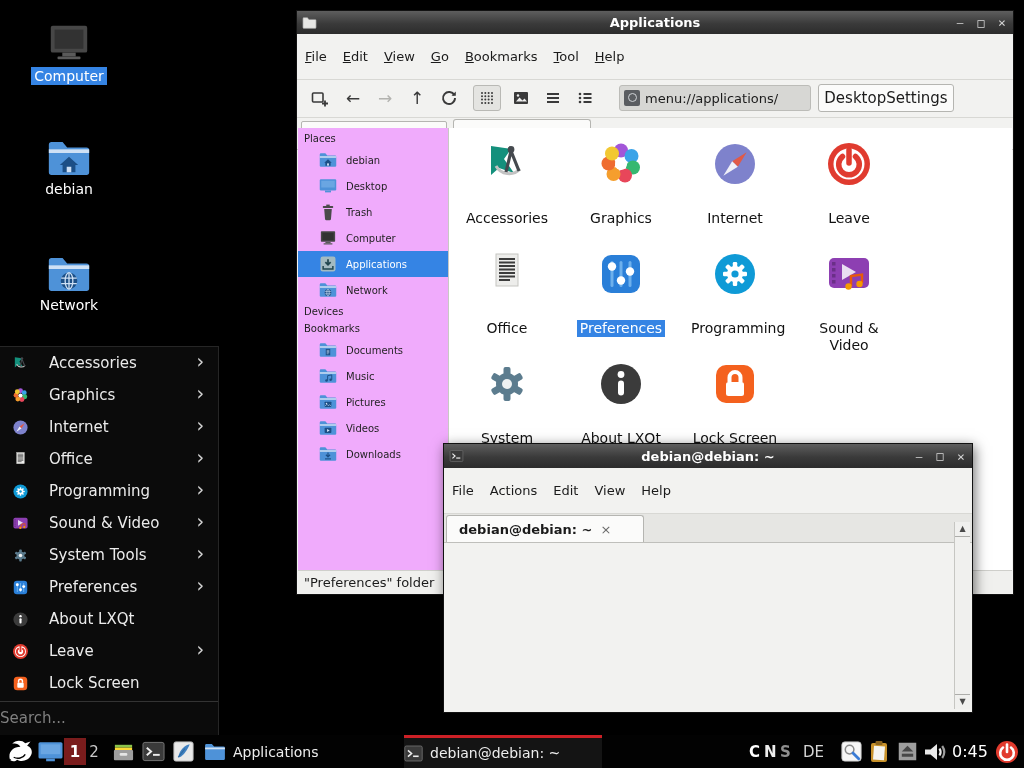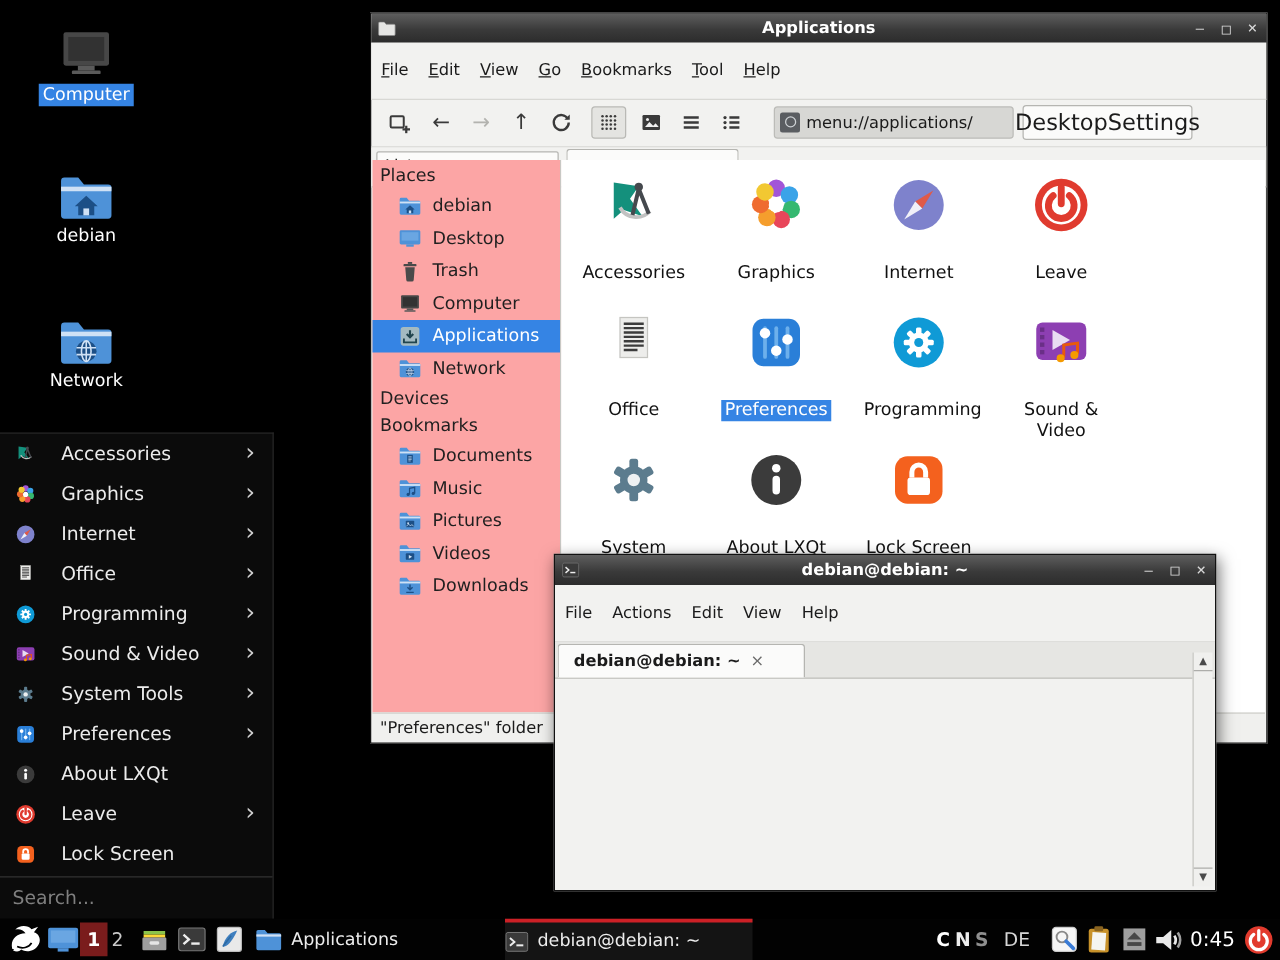--- a/index.html
+++ b/index.html
@@ -11,21 +11,21 @@
   .dicon .lbl{display:inline-block;margin-top:3px;font-size:14px;color:#fff;padding:0 3px;line-height:18px}
   .dicon .lbl.sel{background:#3584e4}
   
   #startmenu{position:absolute;left:0;top:346px;width:219px;height:389px;background:#0b0b0b;border-top:1px solid #262626;border-right:1px solid #262626;box-sizing:border-box}
   .smi{height:32px;display:flex;align-items:center;color:#ececec;font-size:15px}
   .smi .ico{width:17px;height:17px;margin-left:12px;flex:0 0 17px}
   .smi .t{margin-left:20px;flex:1}
   .smi .arr{margin-right:14px;color:#cfcfcf;font-size:15px}
   .smi .arr::before{content:"\203A";font-size:19px;line-height:14px}
   #smsearch{position:absolute;left:0;bottom:2px;width:100%;border-top:1px solid #333;height:31px;display:flex;align-items:center}
-  #smsearch .t{color:#7f7f7f;font-size:15px;margin-left:10px}
+  #smsearch .t{color:#7f7f7f;font-size:15px;}
   
   .win{position:absolute;background:#f2f2f0;border:1px solid #121212;box-sizing:border-box;box-shadow:2px 3px 12px rgba(0,0,0,.55)}
   .tbar{height:23px;background:linear-gradient(#5e5e5e,#3a3a3a 55%,#2c2c2c);position:relative;display:flex;align-items:center}
   .tbar .wt{position:absolute;left:0;right:0;text-align:center;color:#fff;font-weight:bold;font-size:13px}
   .tbar .wico{margin-left:5px;z-index:1}
   .wbtns{position:absolute;right:5px;top:0;height:100%;display:flex;align-items:center;gap:9px;color:#d8d8d8;font-size:11px;z-index:1}
   .wb{width:12px;text-align:center;font-family:"DejaVu Sans Mono",monospace}
   .wb-min::before{content:"\2013"}
   .wb-max::before{content:"\25A1";font-size:12px}
   .wb-close::before{content:"\00D7";font-size:13px}
@@ -34,31 +34,31 @@
   
   #fm{left:296px;top:10px;width:718px;height:585px}
   #fmtool{height:37px;border-bottom:1px solid #d8d8d4;position:relative}
   .tb{position:absolute;top:5px;width:28px;height:26px;display:flex;align-items:center;justify-content:center;color:#3a3a3a;font-size:17px}
   .tb.dis{color:#b3b3af}
   .tb.pressed{background:#e4e4e1;border:1px solid #b9b9b5;border-radius:3px;box-sizing:border-box}
   #fmaddr{position:absolute;left:322px;top:5px;width:192px;height:26px;background:#d7d7d4;border:1px solid #bcbcb8;border-radius:3px;display:flex;align-items:center;box-sizing:border-box}
   #fmaddr .aico{width:16px;height:16px;background:#5a5d61;border-radius:2px;margin:0 5px 0 4px;position:relative}
   #fmaddr .aico::after{content:"";position:absolute;left:4px;top:3px;width:7px;height:7px;border:1.5px solid #cfd3d6;border-radius:50%}
   #fmaddr .at{font-size:13px;color:#1b1b1b}
-  #fmds{position:absolute;left:521px;top:4px;width:136px;height:28px;background:#fbfbfa;border:1px solid #b5b5b1;border-radius:3px;display:flex;align-items:center;justify-content:center;font-size:18px;color:#1b1b1b;box-sizing:border-box}
+  #fmds{position:absolute;left:521px;top:4px;width:136px;height:28px;background:#fbfbfa;border:1px solid #b5b5b1;border-radius:3px;display:flex;align-items:center;justify-content:center;font-size:15px;color:#1b1b1b;box-sizing:border-box}
   #fmpath{height:31px;position:relative;border-bottom:1px solid #c9c9c5;background:#f2f2f0}
   #fmcombo{position:absolute;left:4px;top:3px;width:146px;height:25px;background:#fbfbfa;border:1px solid #b5b5b1;border-radius:2px;box-sizing:border-box;display:flex;align-items:center;font-size:13px;color:#1b1b1b}
   #fmcombo .t{margin-left:6px;flex:1}
   #fmcombo .ca::before{content:"\25BE";color:#555;margin-right:6px;font-size:11px}
   .tab{position:absolute;top:1px;height:30px;background:#fbfbfa;border:1px solid #b5b5b1;border-bottom:none;border-radius:3px 3px 0 0;display:flex;align-items:center;box-sizing:border-box}
   .tab .x::before{content:"\00D7";color:#6b6b6b;font-size:13px}
   #fmtab{left:156px;width:138px;font-size:13px;color:#1b1b1b}
   #fmtab .t{margin:0 8px 0 14px}
   #fmbody{position:absolute;left:1px;top:117px;right:1px;bottom:24px;display:flex}
-  #fmside{width:151px;background:#fca5a5;border-right:1px solid #c8c8c4;box-sizing:border-box;font-size:14px;color:#1f1f1f;padding-top:2px}
+  #fmside{width:151px;background:#f0abfc;border-right:1px solid #c8c8c4;box-sizing:border-box;font-size:10px;color:#1f1f1f;padding-top:2px}
   .shead{padding:3px 0 3px 6px}
   .srow{height:26px;display:flex;align-items:center}
   .srow .ico{width:18px;height:18px;margin-left:21px;flex:0 0 18px}
   .srow .t{margin-left:9px;white-space:nowrap}
   .srow.sel{background:#3584e4;color:#fff}
   #fmview{flex:1;background:#fff;position:relative}
   #fmgrid{position:absolute;left:1px;top:0;display:grid;grid-template-columns:repeat(4,114px);grid-auto-rows:110px;padding-top:12px}
   .cell{text-align:center}
   .cell .gi{width:48px;height:48px;margin:0 auto}
   .cell .gl{display:inline-block;margin-top:3px;font-size:14px;line-height:17px;color:#111;max-width:88px;padding:0 3px}

